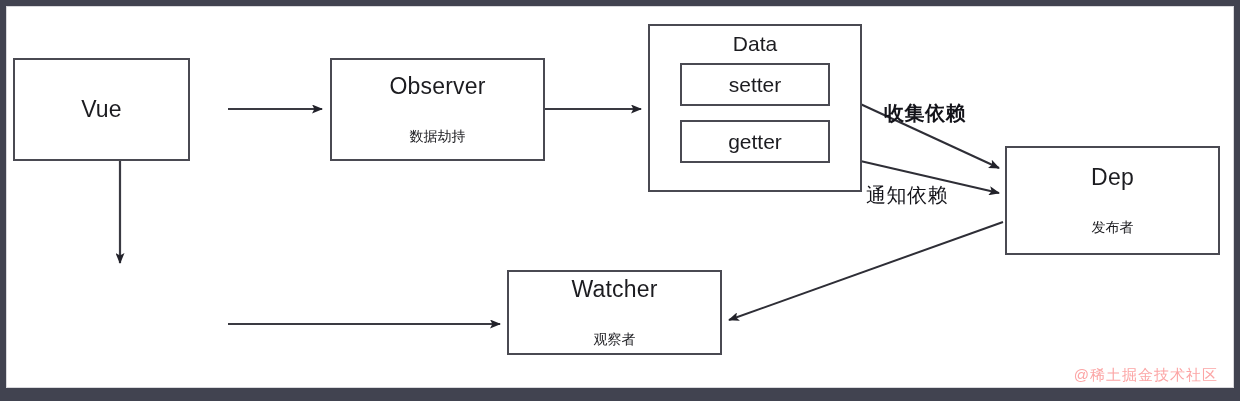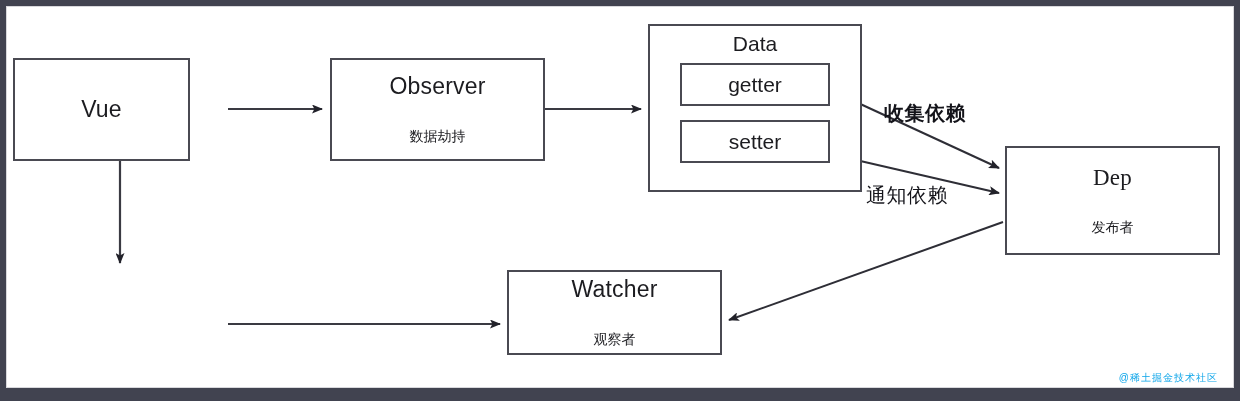--- a/index.html
+++ b/index.html
@@ -58,21 +58,21 @@
     line-height: 1.1;
     margin-top: 30px;
   }
   .node.single .line-en { margin: 0; }
 
   
   #node-vue      { left: 13px;  top: 58px;  width: 177px; height: 103px; }
   #node-observer { left: 330px; top: 58px;  width: 215px; height: 103px; }
   #node-compiler { left: 13px;  top: 270px; width: 215px; height: 105px; }
   #node-watcher  { left: 507px; top: 270px; width: 215px; height: 85px; }
-  #node-dep      { left: 1005px;top: 146px; width: 215px; height: 109px; font-family: Liberation Serif, serif; }
+  #node-dep      { left: 1005px;top: 146px; width: 215px; height: 109px; }
 
   #node-data {
     left: 648px; top: 24px; width: 214px; height: 168px;
     justify-content: flex-start;
     padding-top: 6px;
   }
   #node-data .data-title {
     font-size: 21px;
     line-height: 1.1;
     margin-bottom: 8px;
@@ -97,22 +97,22 @@
     white-space: nowrap;
     letter-spacing: 0.5px;
   }
   #label-collect { left: 884px; top: 100px; font-weight: bold; }
   #label-notify  { left: 866px; top: 182px; }
 
   #watermark {
     position: absolute;
     right: 22px;
     bottom: 16px;
-    font-size: 10px;
-    color: #0ea5e9;
+    font-size: 15px;
+    color: #fca5a5;
     letter-spacing: 1px;
     white-space: nowrap;
   }
 </style>
 </head>
 <body>
 
 <div id="diagram-root">
   <div class="canvas"></div>
 
@@ -157,24 +157,24 @@
   </div>
 
   <div class="node" id="node-observer">
     <div class="line-en">Observer</div>
     <div class="line-cn">数据劫持</div>
   </div>
 
   <div class="node" id="node-data">
     <div class="data-title">Data</div>
     <div class="subnode">
-      <span>getter</span>
+      <span>setter</span>
     </div>
     <div class="subnode">
-      <span>setter</span>
+      <span>getter</span>
     </div>
   </div>
 
 
   <div class="node" id="node-watcher">
     <div class="line-en">Watcher</div>
     <div class="line-cn">观察者</div>
   </div>
 
   <div class="node" id="node-dep">

